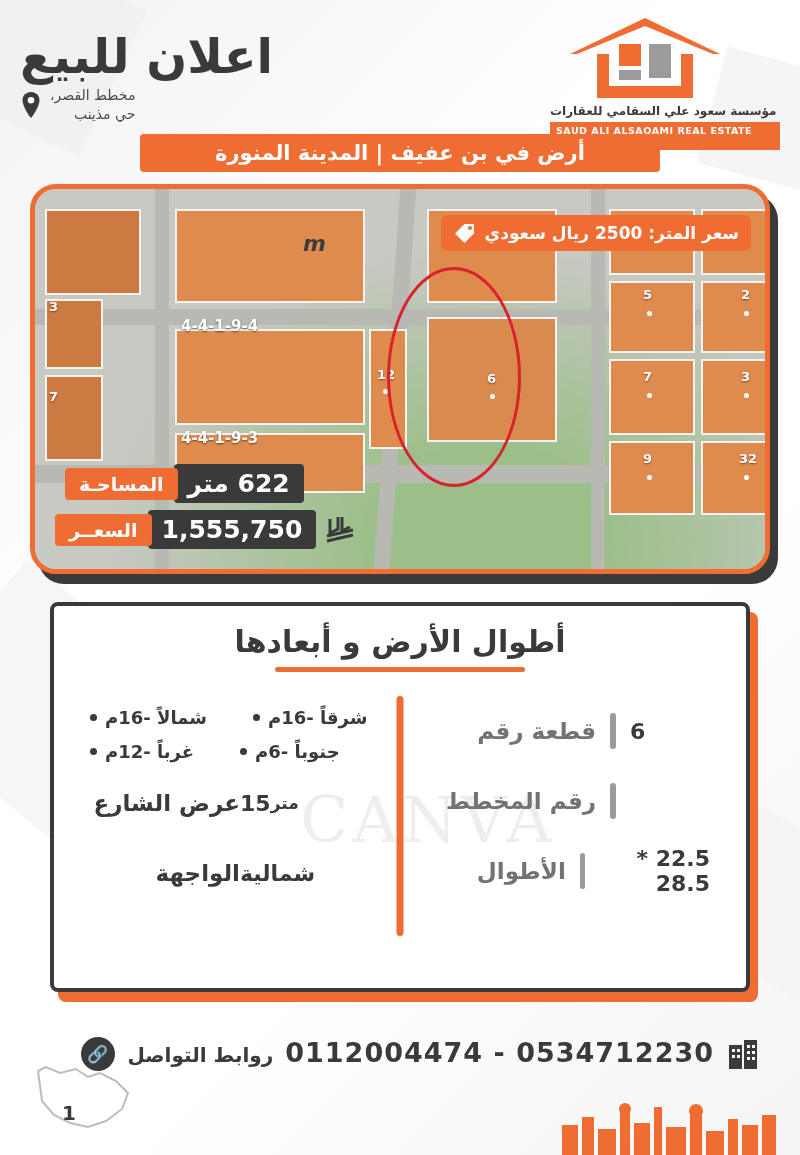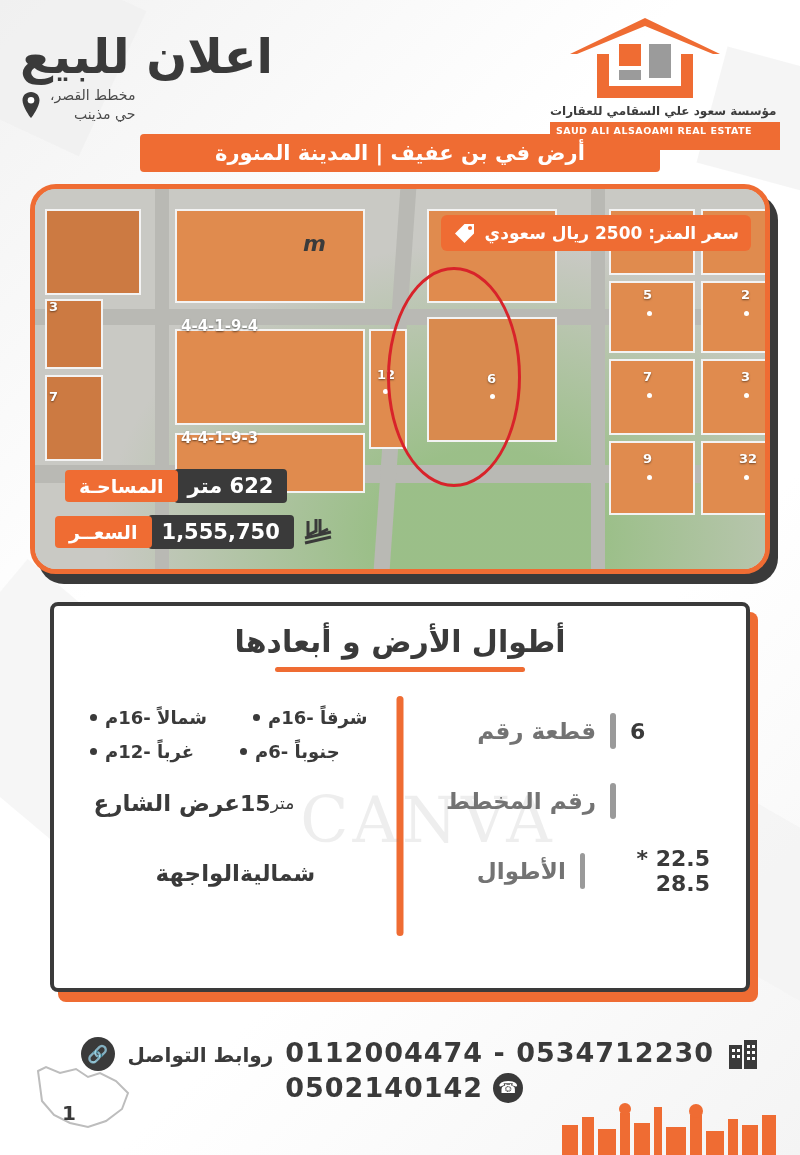--- a/index.html
+++ b/index.html
@@ -132,21 +132,21 @@
     position: absolute;
     display: flex; flex-direction: row-reverse; align-items: center;
   }
   .area-row { left: 30px; bottom: 66px; }
   .price-row { left: 20px; bottom: 20px; }
   .lbl-box {
     background: #ef6c33; color: #fff; font-weight: bold; font-size: 19px;
     padding: 5px 14px; border-radius: 4px;
   }
   .val-box {
-    background: #3a3a3a; color: #fff; font-weight: bold; font-size: 21px;
+    background: #3a3a3a; color: #fff; font-weight: bold; font-size: 25px;
     padding: 5px 14px; border-radius: 4px; margin-left: -4px;
   }
   .riyal-icon { width: 34px; height: 30px; margin-left: 8px; }
 
   
   .details-card {
     position: relative;
     margin: 28px auto 0 auto;
     width: 700px;
     height: 390px;
@@ -204,21 +204,21 @@
   .bullet { width: 7px; height: 7px; border-radius: 50%; background: #3a3a3a; display:inline-block; }
   .dim-pair { display:flex; flex-direction: row-reverse; align-items:center; gap:8px; }
   .spacer-gap { width: 26px; }
 
   .row2 {
     display: flex; flex-direction: row-reverse; align-items: center;
     height: 70px;
   }
   .row2 .lab { font-size: 23px; font-weight: bold; color:#3a3a3a; width: 150px; text-align:right; }
   .row2 .val { font-size: 22px; font-weight: bold; color:#3a3a3a; }
-  .row2 .unit { font-size: 17px; font-weight: normal; color:#3a3a3a; margin-right:6px;}
+  .row2 .unit { font-size: 17px; font-weight: bold; color:#3a3a3a; margin-right:6px;}
 
   .watermark {
     position: absolute;
     left: 50%; top: 56%;
     transform: translate(-50%,-50%);
     font-size: 63px; font-weight: normal; color: rgba(120,120,120,.13);
     letter-spacing: 4px; pointer-events: none;
     font-family: "DejaVu Serif", serif;
     margin-left: 28px;
   }
@@ -462,24 +462,20 @@
 
     <div class="watermark">CANVA</div>
   </div>
 
   <div class="footer">
     <div class="contact-wrap">
       <span class="link-icon-circle">🔗</span>
       <span class="contact-label">روابط التواصل</span>
       <span class="phones">
         <span class="phone-line-1">0534712230 - 0112004474</span>
-        <span class="phone-line-2">
-          <span class="phone-line-1">0502140142</span>
-          <span class="wa-circle">☎</span>
-        </span>
       </span>
       <span class="bldg-icon">
         <svg width="34" height="34" viewBox="0 0 34 34">
           <rect x="3" y="8" width="13" height="24" fill="#3a3a3a"></rect>
           <rect x="18" y="3" width="13" height="29" fill="#3a3a3a"></rect>
           <rect x="6" y="12" width="3" height="3" fill="#fff"></rect>
           <rect x="11" y="12" width="3" height="3" fill="#fff"></rect>
           <rect x="6" y="18" width="3" height="3" fill="#fff"></rect>
           <rect x="11" y="18" width="3" height="3" fill="#fff"></rect>
           <rect x="21" y="8" width="3" height="3" fill="#fff"></rect>

